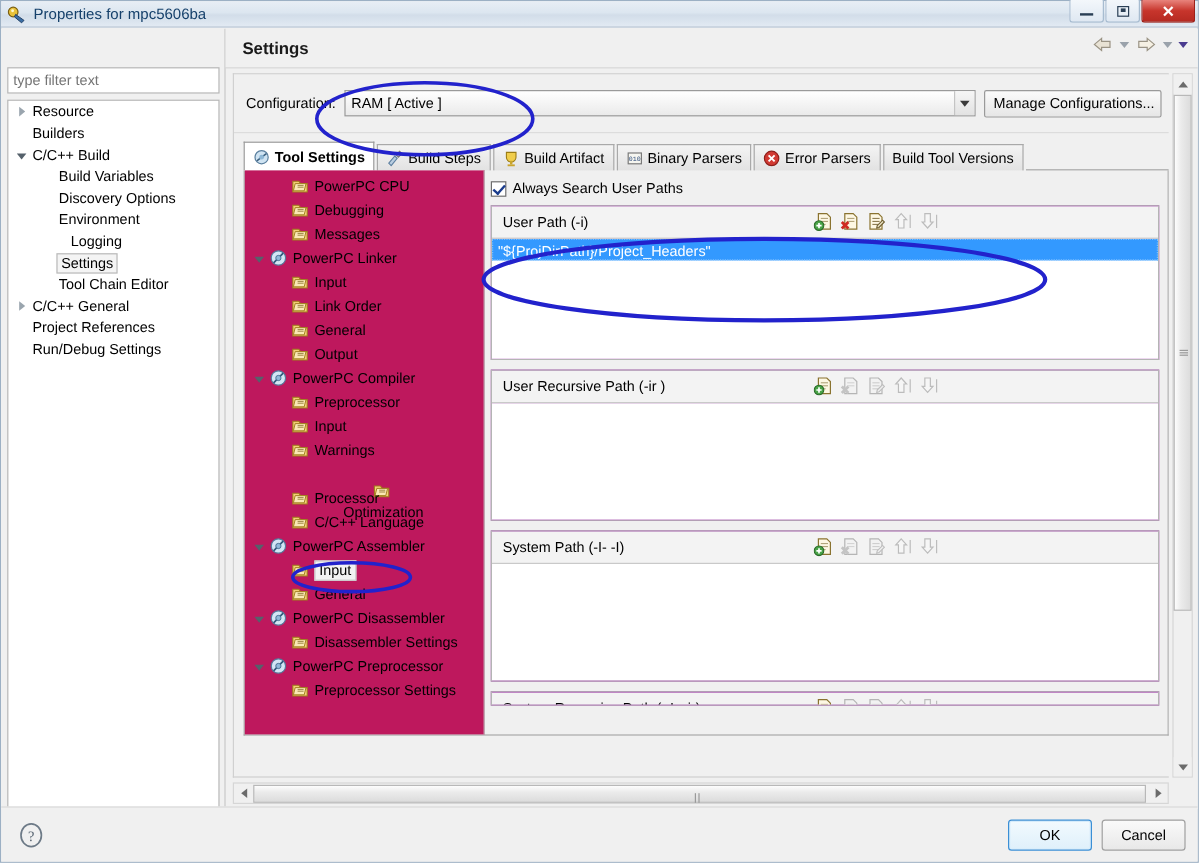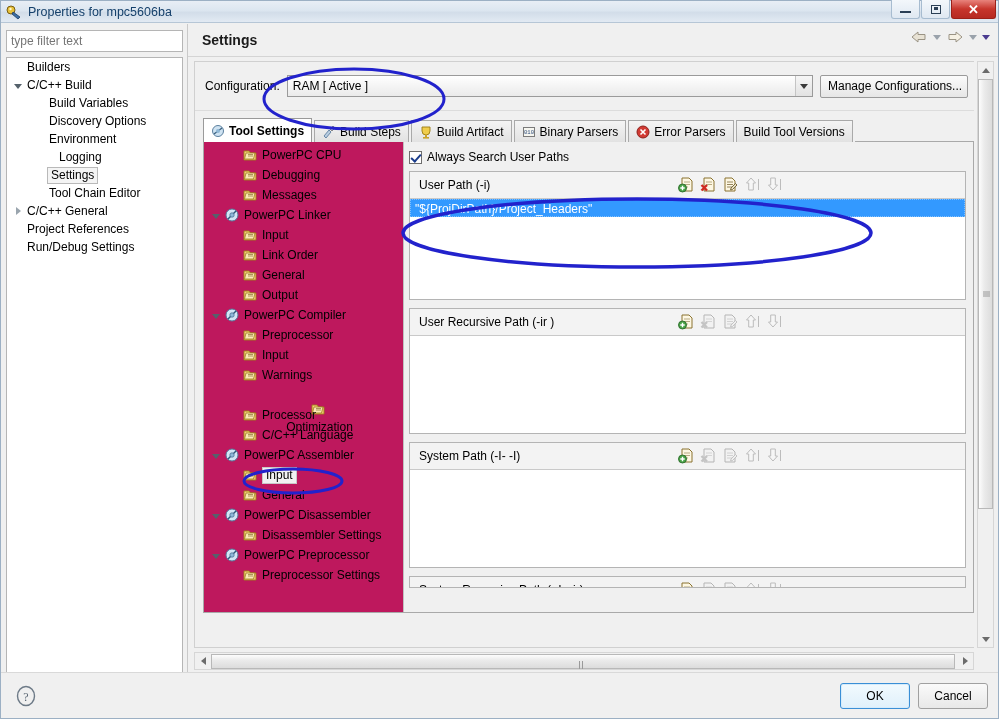--- a/index.html
+++ b/index.html
@@ -74,20 +74,21 @@
     display: flex; flex-direction: column;
     background: #f0f0f0;
   }
   .filter-input {
     width: 100%; height: 22px;
     border: 1px solid #b5b5b5;
     background: #fff;
     padding: 2px 4px;
     font-size: 12px; color: #888;
     font-family: "Liberation Sans", sans-serif;
+    margin-top: 26px;
   }
   .tree-panel {
     margin-top: 5px;
     flex: 1 1 auto;
     background: #fff;
     border: 1px solid #b5b5b5;
     border-bottom: 1px solid #b5b5b5;
     overflow: hidden;
     position: relative;
   }
@@ -468,20 +469,24 @@
         </div>
       <div class="win-btn close">✕</div>
     </div>
   </div>
 
   <div class="dlg-body">
 
     <div class="left-col">
       <input class="filter-input" type="text" placeholder="type filter text" style="">
       <div class="tree-panel" id="nav-tree">
+          <div class="tree-row" style="padding-left: 4px;">
+            <span class="twisty collapsed"></span>
+            <span class="tree-label">Resource</span>
+          </div>
           <div class="tree-row" style="padding-left: 4px;">
             <span class="twisty "></span>
             <span class="tree-label">Builders</span>
           </div>
           <div class="tree-row" style="padding-left: 4px;">
             <span class="twisty expanded"></span>
             <span class="tree-label">C/C++ Build</span>
           </div>
           <div class="tree-row" style="padding-left: 26px;">
             <span class="twisty "></span>

